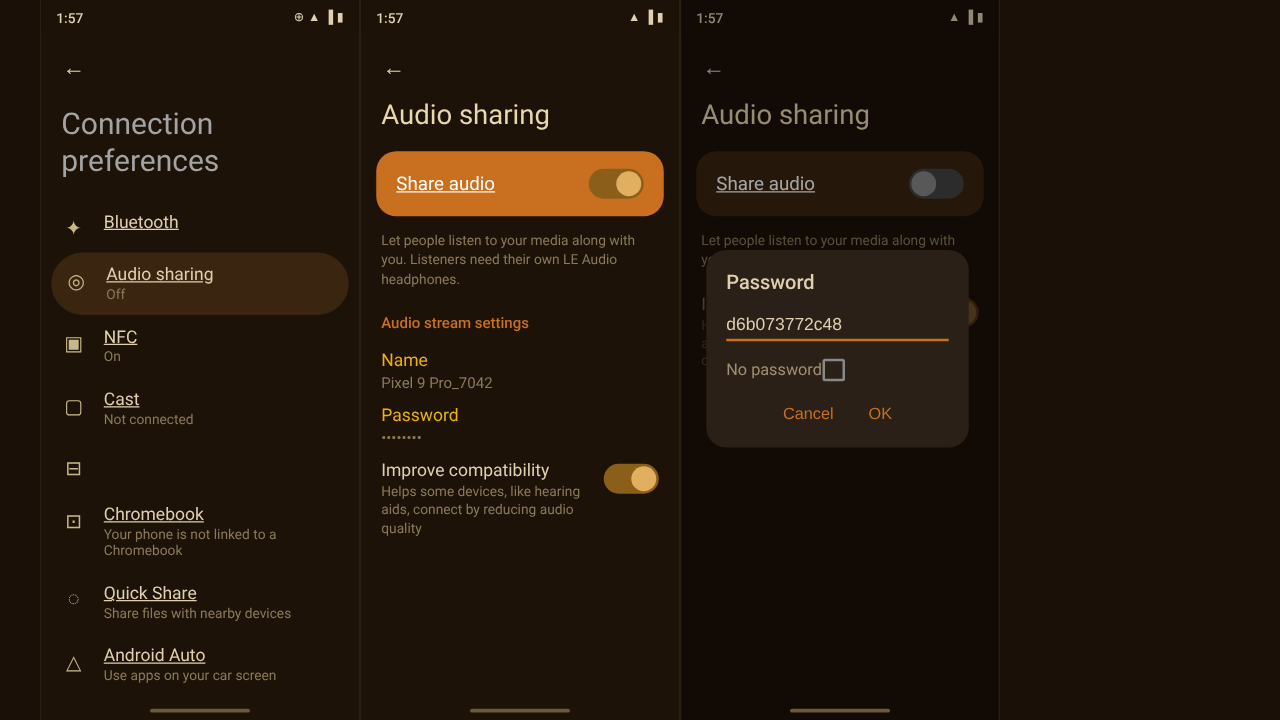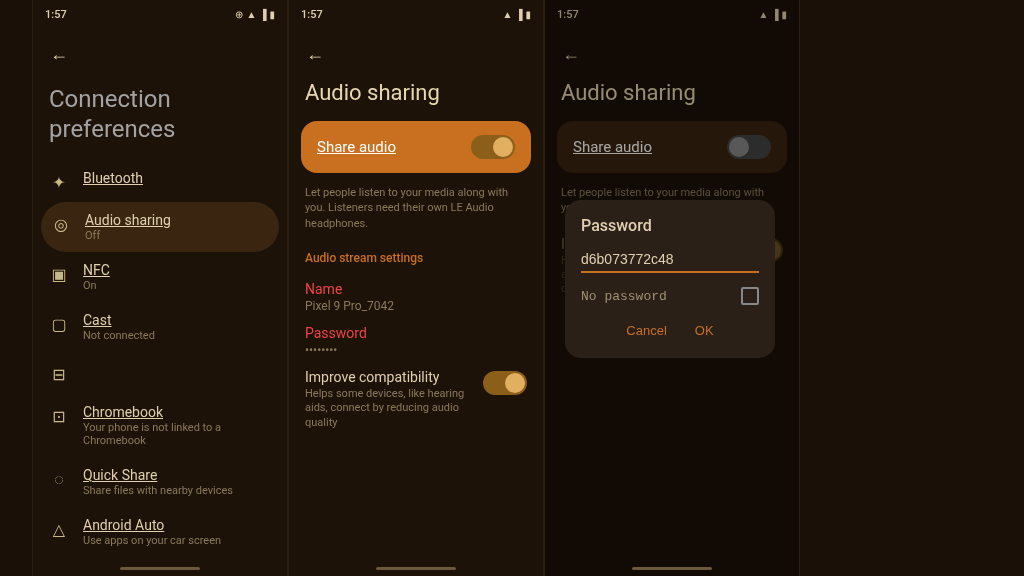--- a/index.html
+++ b/index.html
@@ -165,21 +165,21 @@
       color: #c87020;
       padding: 8px 16px 8px 16px;
       font-weight: 500;
     }
 
     .setting-row {
       padding: 8px 16px 4px 16px;
     }
     .setting-row-label {
       font-size: 14px;
-      color: #ef4444;
+      color: #eab308;
     }
     .setting-row-value {
       font-size: 12px;
       color: #8a7a5a;
       margin-top: 2px;
     }
 
     .compat-row {
       display: flex;
       align-items: flex-start;
@@ -222,23 +222,21 @@
       border-bottom: 2px solid #c87020;
       color: #e0d0b0;
       font-size: 14px;
       padding: 4px 0 4px 0;
       outline: none;
       margin-bottom: 14px;
     }
     .dialog-checkbox-row {
       display: flex;
       align-items: center;
-      justify-content: space-between;
       margin-bottom: 14px;
-      font-family: Liberation Mono, monospace;
     }
     .dialog-checkbox-label {
       font-size: 13px;
       color: #a09070;
     }
     .checkbox {
       width: 18px;
       height: 18px;
       border: 2px solid #888;
       border-radius: 2px;

